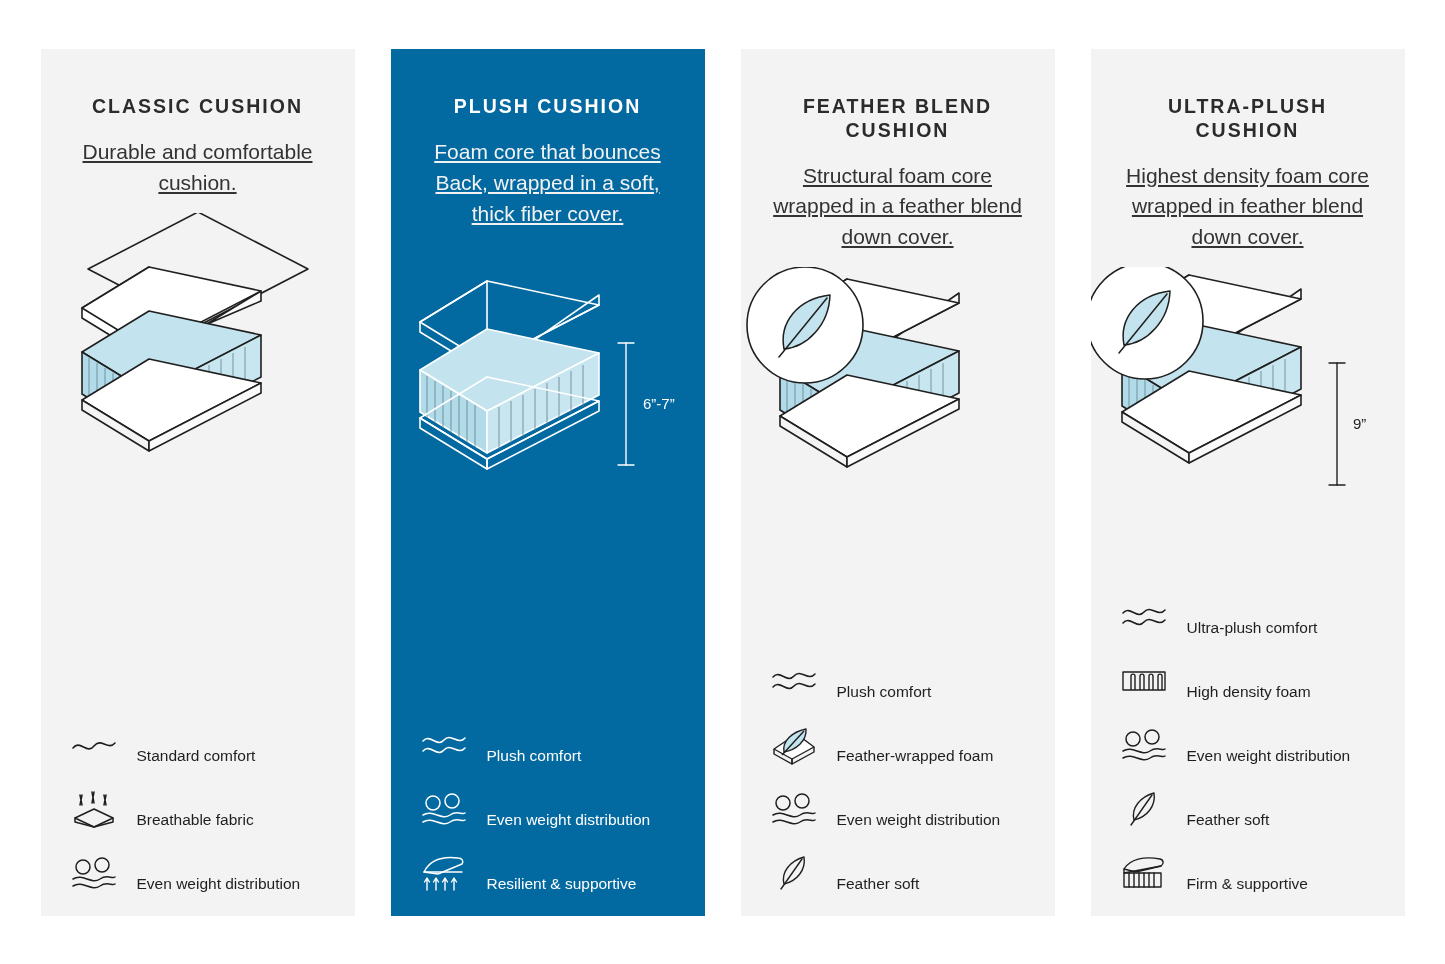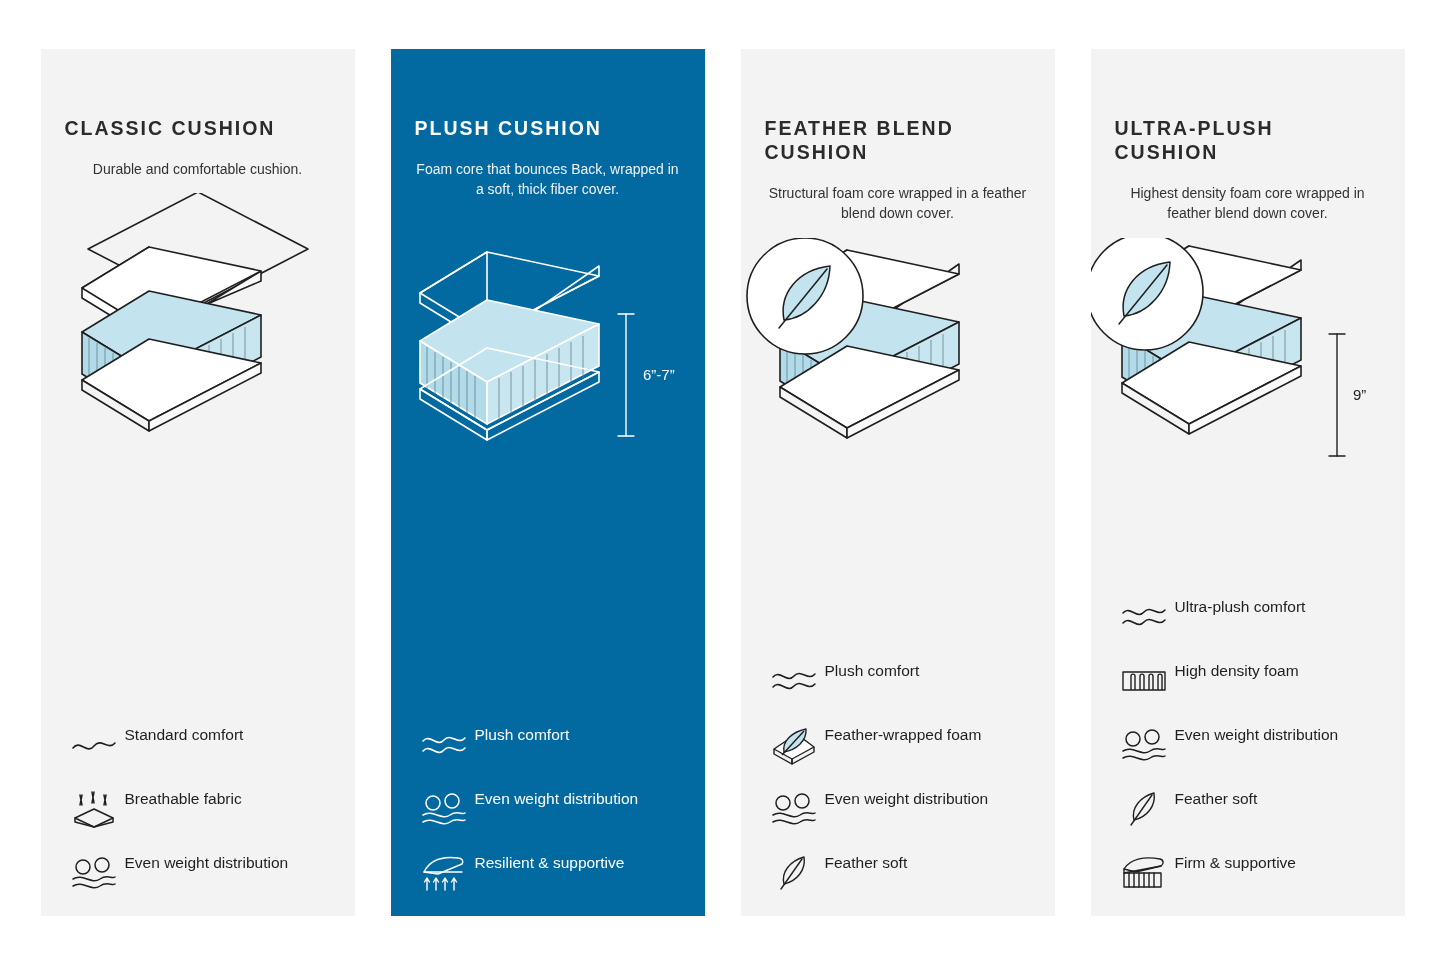--- a/index.html
+++ b/index.html
@@ -30,34 +30,36 @@
     width: 314px;
     height: 867px;
     background: #f3f3f3;
     box-sizing: border-box;
     overflow: hidden;
   }
   .card.dark {
     background: #0369a1;
   }
   .card-title {
-    margin: 68px 24px 0 24px;
+    margin: 46px 24px 0 24px;
+    text-align: center;
     font-size: 19.5px;
     font-weight: bold;
     letter-spacing: 2.0px;
     color: #2b2b2b;
     line-height: 1.22;
   }
   .card.dark .card-title { color: #ffffff; }
   .card-sub {
     margin: 18px 22px 0 22px;
     text-align: center;
-    font-size: 14px;
+    font-size: 21px;
     line-height: 1.47;
     color: #333333;
+    text-decoration: underline;
   }
   .card.dark .card-sub { color: #f2f2f2; }
 
   
   .diagram {
     position: relative;
     height: 300px;
     margin-top: 14px;
   }
   .diagram svg { display: block; }
@@ -66,22 +68,22 @@
   .features {
     position: absolute;
     left: 0;
     right: 0;
     bottom: 0;
     padding: 0 26px 0 26px;
     box-sizing: border-box;
   }
   .feature {
     display: flex;
-    align-items: flex-start;
-    gap: 4px;
+    align-items: flex-end;
+    gap: 16px;
     margin-bottom: 22px;
     min-height: 42px;
   }
   .feature .ico {
     width: 54px;
     height: 42px;
     flex: 0 0 54px;
     display: flex;
     align-items: center;
     justify-content: center;

